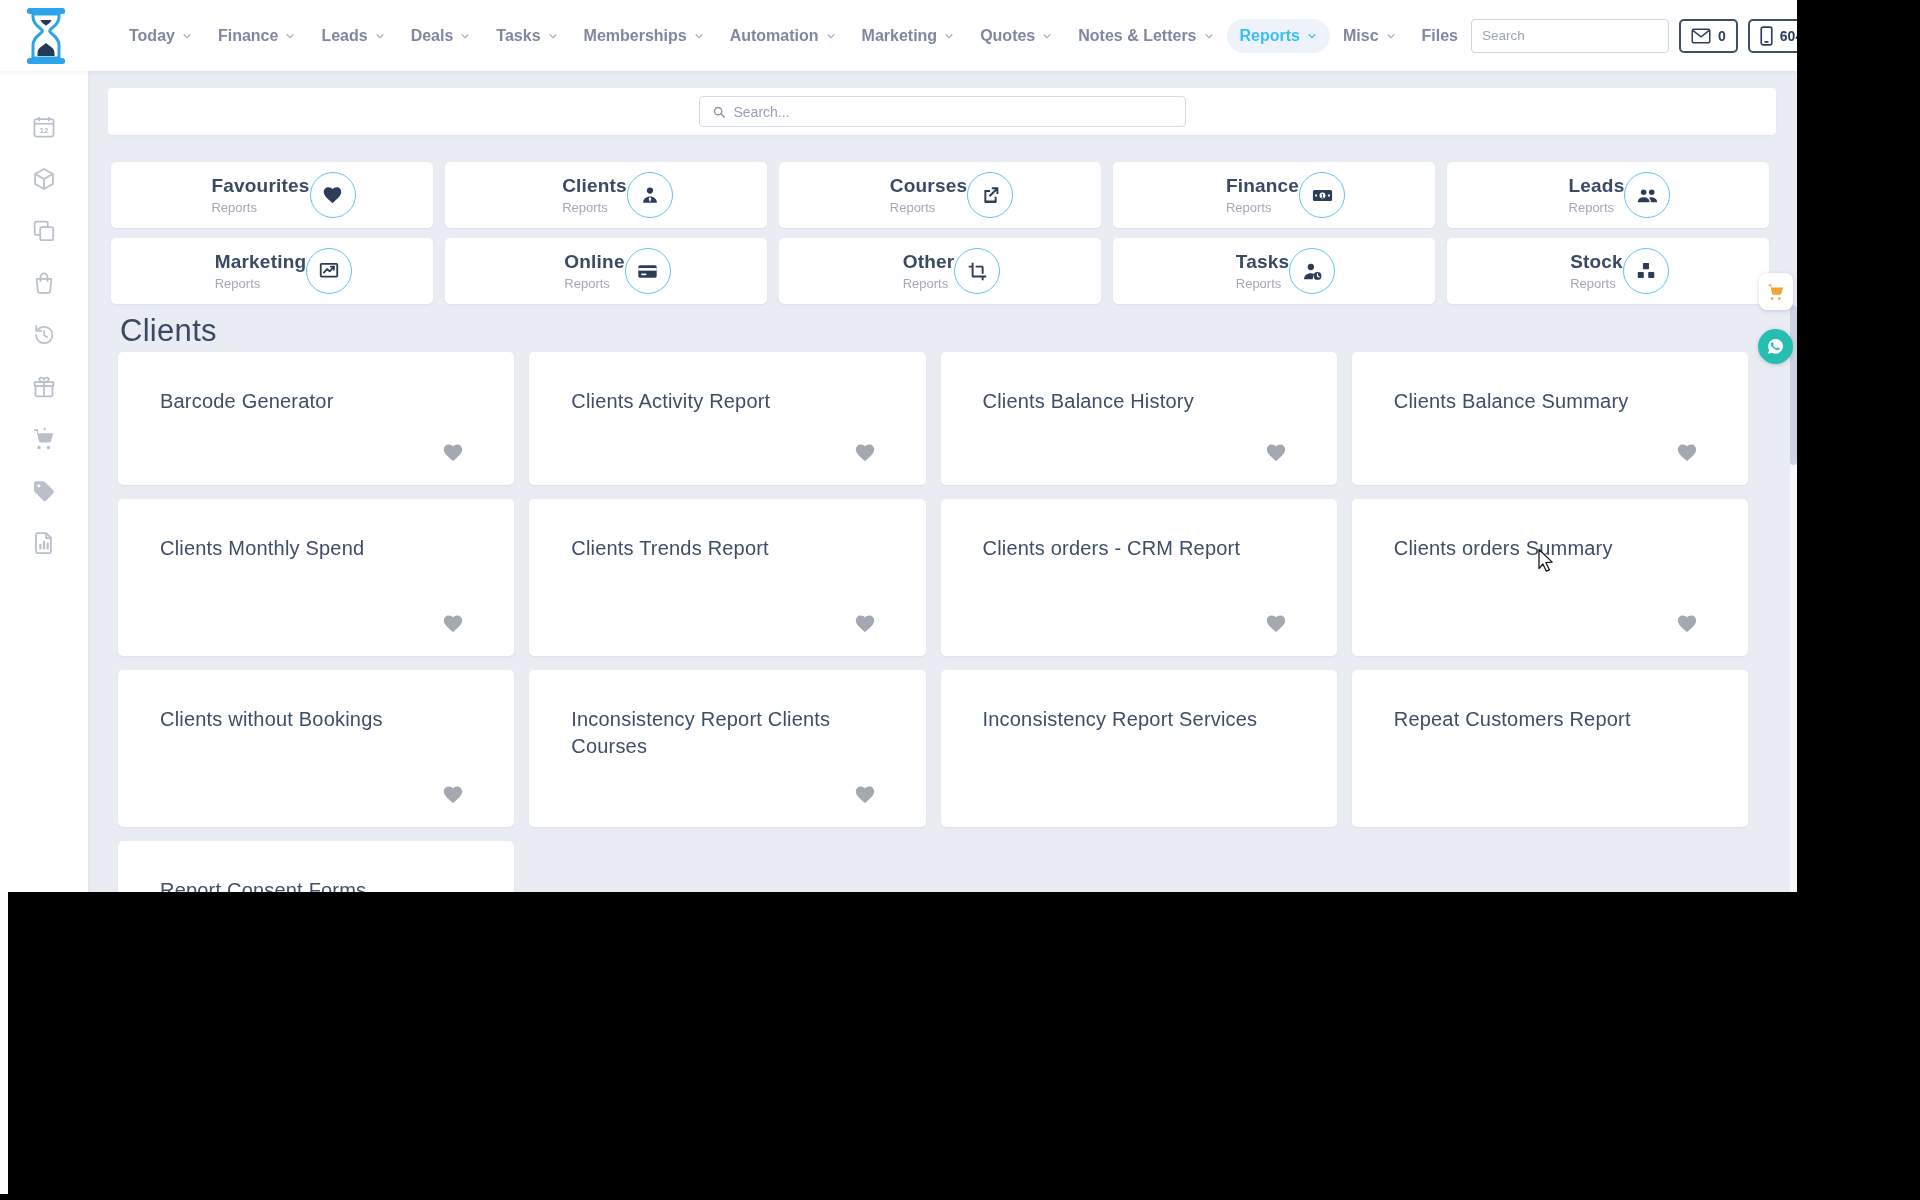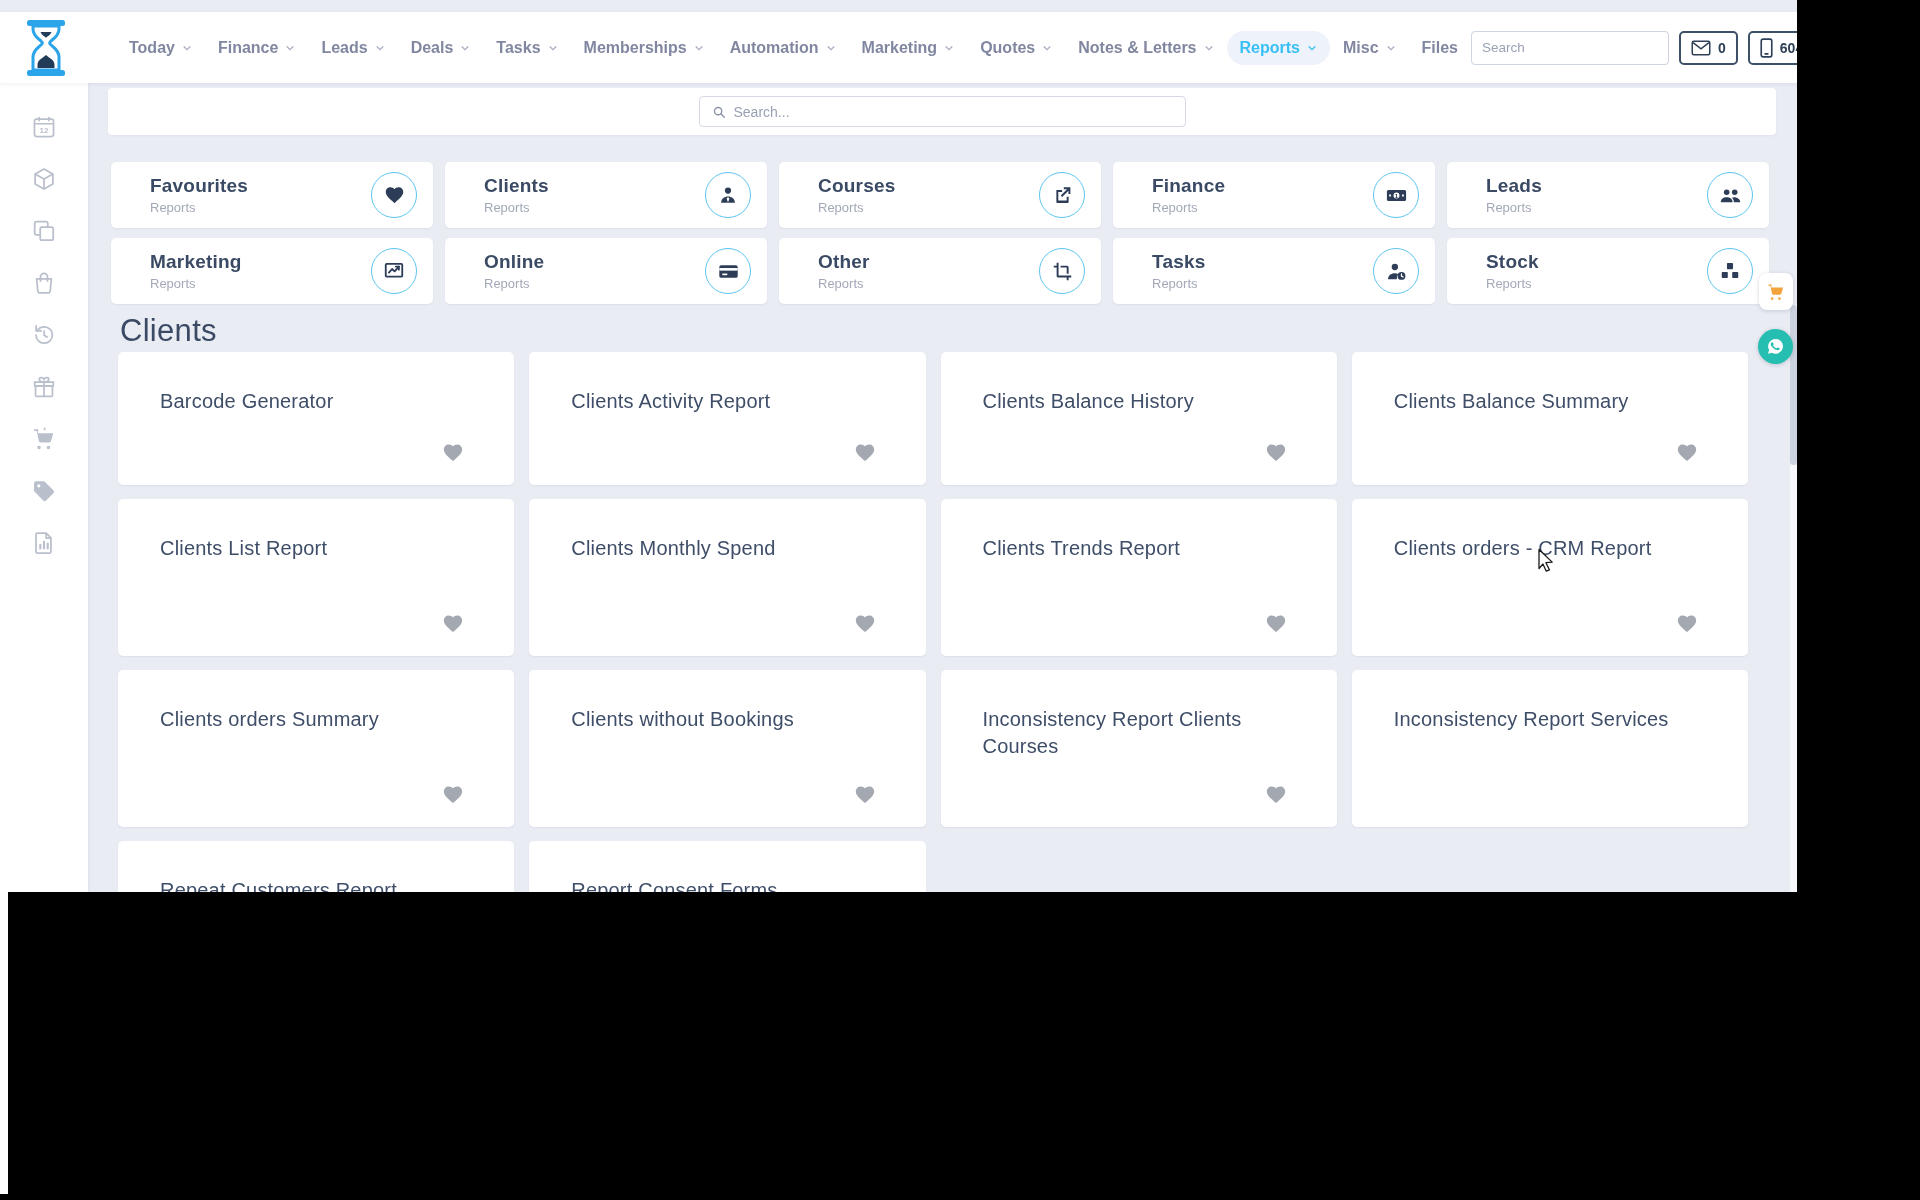--- a/index.html
+++ b/index.html
@@ -1,21 +1,21 @@
 <!DOCTYPE html>
 <html><head>
 <meta charset="utf-8">
 <style>
   * { margin:0; padding:0; box-sizing:border-box; }
   html,body { width:1920px; height:1200px; background:#000; font-family:"Liberation Sans", sans-serif; overflow:hidden; }
   .window { position:absolute; left:0; top:0; width:1797px; height:892px; background:#eaecf4; overflow:hidden; }
   .sliver { position:absolute; left:0; top:892px; width:8px; height:302px; background:#fdfdfd; }
 
   
-  .topbar { position:absolute; left:0; top:12px; width:100%; height:71px; background:#fff;
+  .topbar { position:absolute; left:0; top:0; width:100%; height:71px; background:#fff;
             display:flex; align-items:center; padding:0 16px 0 24px; box-shadow:0 1px 4px rgba(30,40,70,.08); z-index:5; }
   .logo { width:44px; height:58px; flex:0 0 auto; }
   .nav { display:flex; align-items:center; margin-left:48px; }
   .nav-item { display:flex; align-items:center; gap:7px; padding:8px 13px; font-size:16px; font-weight:600;
               color:#8187a0; cursor:pointer; white-space:nowrap; }
   .nav-item.active { background:#eef2fa; border-radius:20px; color:#38c0f4; }
   .nav-item.active .chev { color:#38c0f4; }
   .chev { color:#a9afc2; display:flex; }
 
   .right-cluster { margin-left:auto; display:flex; align-items:center; gap:10px; }
@@ -35,21 +35,21 @@
   
   .main { position:absolute; left:88px; top:71px; width:1709px; height:821px; }
   .search-panel { margin:17px 21px 0 20px; height:47px; background:#fff; border-radius:4px;
                   box-shadow:0 1px 2px rgba(44,62,88,.05); display:flex; align-items:center; justify-content:center; }
   .content-search { width:487px; height:31px; border:1px solid #d6dae6; border-radius:4px; display:flex; align-items:center; padding:13px 12px; gap:8px; background:#fff; }
   .content-search input { border:0; outline:0; flex:1; font-size:14px; color:#66708a; font-family:inherit; }
   .content-search input::placeholder { color:#98a0b4; }
 
   .cat-grid { display:grid; grid-template-columns:repeat(5,1fr); column-gap:12px; row-gap:10px; margin:27px 28px 0 23px; }
   .cat-card { height:66px; background:#fff; border-radius:5px; box-shadow:0 1px 2px rgba(44,62,88,.07);
-              display:flex; align-items:center; justify-content:space-between; padding:0 16px 0 39px; cursor:pointer; }
+              display:flex; align-items:center; justify-content:center; padding:0 16px 0 39px; cursor:pointer; }
   .cat-title { font-size:19px; font-weight:600; color:#3a4a64; letter-spacing:.2px; }
   .cat-sub { font-size:13px; color:#a3a8b8; margin-top:3px; }
   .cat-icon { width:46px; height:46px; border-radius:50%; border:1.5px solid #5bc4f0; display:flex; align-items:center; justify-content:center; color:#2d3d57; flex:0 0 auto; }
 
   .section-title { margin:10px 0 0 32px; font-size:31px; font-weight:500; color:#3a4a64; line-height:1.1; letter-spacing:.3px; }
 
   .report-grid { display:grid; grid-template-columns:repeat(4,1fr); grid-template-rows:133px 157px 157px 157px;
                  column-gap:15px; row-gap:14px; margin:4px 49px 0 30px; }
   .report-card { background:#fff; border-radius:5px; box-shadow:0 1px 2px rgba(44,62,88,.07);
                  position:relative; padding:36px 40px 0 42px; cursor:pointer; }
@@ -425,26 +425,20 @@
             <path d="M12 20.8l-1.4-1.3C5.4 14.9 2 11.8 2 8.1 2 5 4.4 2.7 7.4 2.7c1.7 0 3.4.8 4.6 2.1 1.2-1.3 2.9-2.1 4.6-2.1 3 0 5.4 2.3 5.4 5.4 0 3.7-3.4 6.8-8.6 11.4l-1.4 1.3z"></path>
           </svg>
       </div>
       <div class="report-card">
         <div class="report-title">Clients Balance Summary</div>
         <svg class="heart" viewBox="0 0 24 24" fill="currentColor">
             <path d="M12 20.8l-1.4-1.3C5.4 14.9 2 11.8 2 8.1 2 5 4.4 2.7 7.4 2.7c1.7 0 3.4.8 4.6 2.1 1.2-1.3 2.9-2.1 4.6-2.1 3 0 5.4 2.3 5.4 5.4 0 3.7-3.4 6.8-8.6 11.4l-1.4 1.3z"></path>
           </svg>
       </div>
 
-      <div class="report-card">
-        <div class="report-title">Clients List Report</div>
-        <svg class="heart" viewBox="0 0 24 24" fill="currentColor">
-            <path d="M12 20.8l-1.4-1.3C5.4 14.9 2 11.8 2 8.1 2 5 4.4 2.7 7.4 2.7c1.7 0 3.4.8 4.6 2.1 1.2-1.3 2.9-2.1 4.6-2.1 3 0 5.4 2.3 5.4 5.4 0 3.7-3.4 6.8-8.6 11.4l-1.4 1.3z"></path>
-          </svg>
-      </div>
       <div class="report-card">
         <div class="report-title">Clients Monthly Spend</div>
         <svg class="heart" viewBox="0 0 24 24" fill="currentColor">
             <path d="M12 20.8l-1.4-1.3C5.4 14.9 2 11.8 2 8.1 2 5 4.4 2.7 7.4 2.7c1.7 0 3.4.8 4.6 2.1 1.2-1.3 2.9-2.1 4.6-2.1 3 0 5.4 2.3 5.4 5.4 0 3.7-3.4 6.8-8.6 11.4l-1.4 1.3z"></path>
           </svg>
       </div>
       <div class="report-card">
         <div class="report-title">Clients Trends Report</div>
         <svg class="heart" viewBox="0 0 24 24" fill="currentColor">
             <path d="M12 20.8l-1.4-1.3C5.4 14.9 2 11.8 2 8.1 2 5 4.4 2.7 7.4 2.7c1.7 0 3.4.8 4.6 2.1 1.2-1.3 2.9-2.1 4.6-2.1 3 0 5.4 2.3 5.4 5.4 0 3.7-3.4 6.8-8.6 11.4l-1.4 1.3z"></path>

